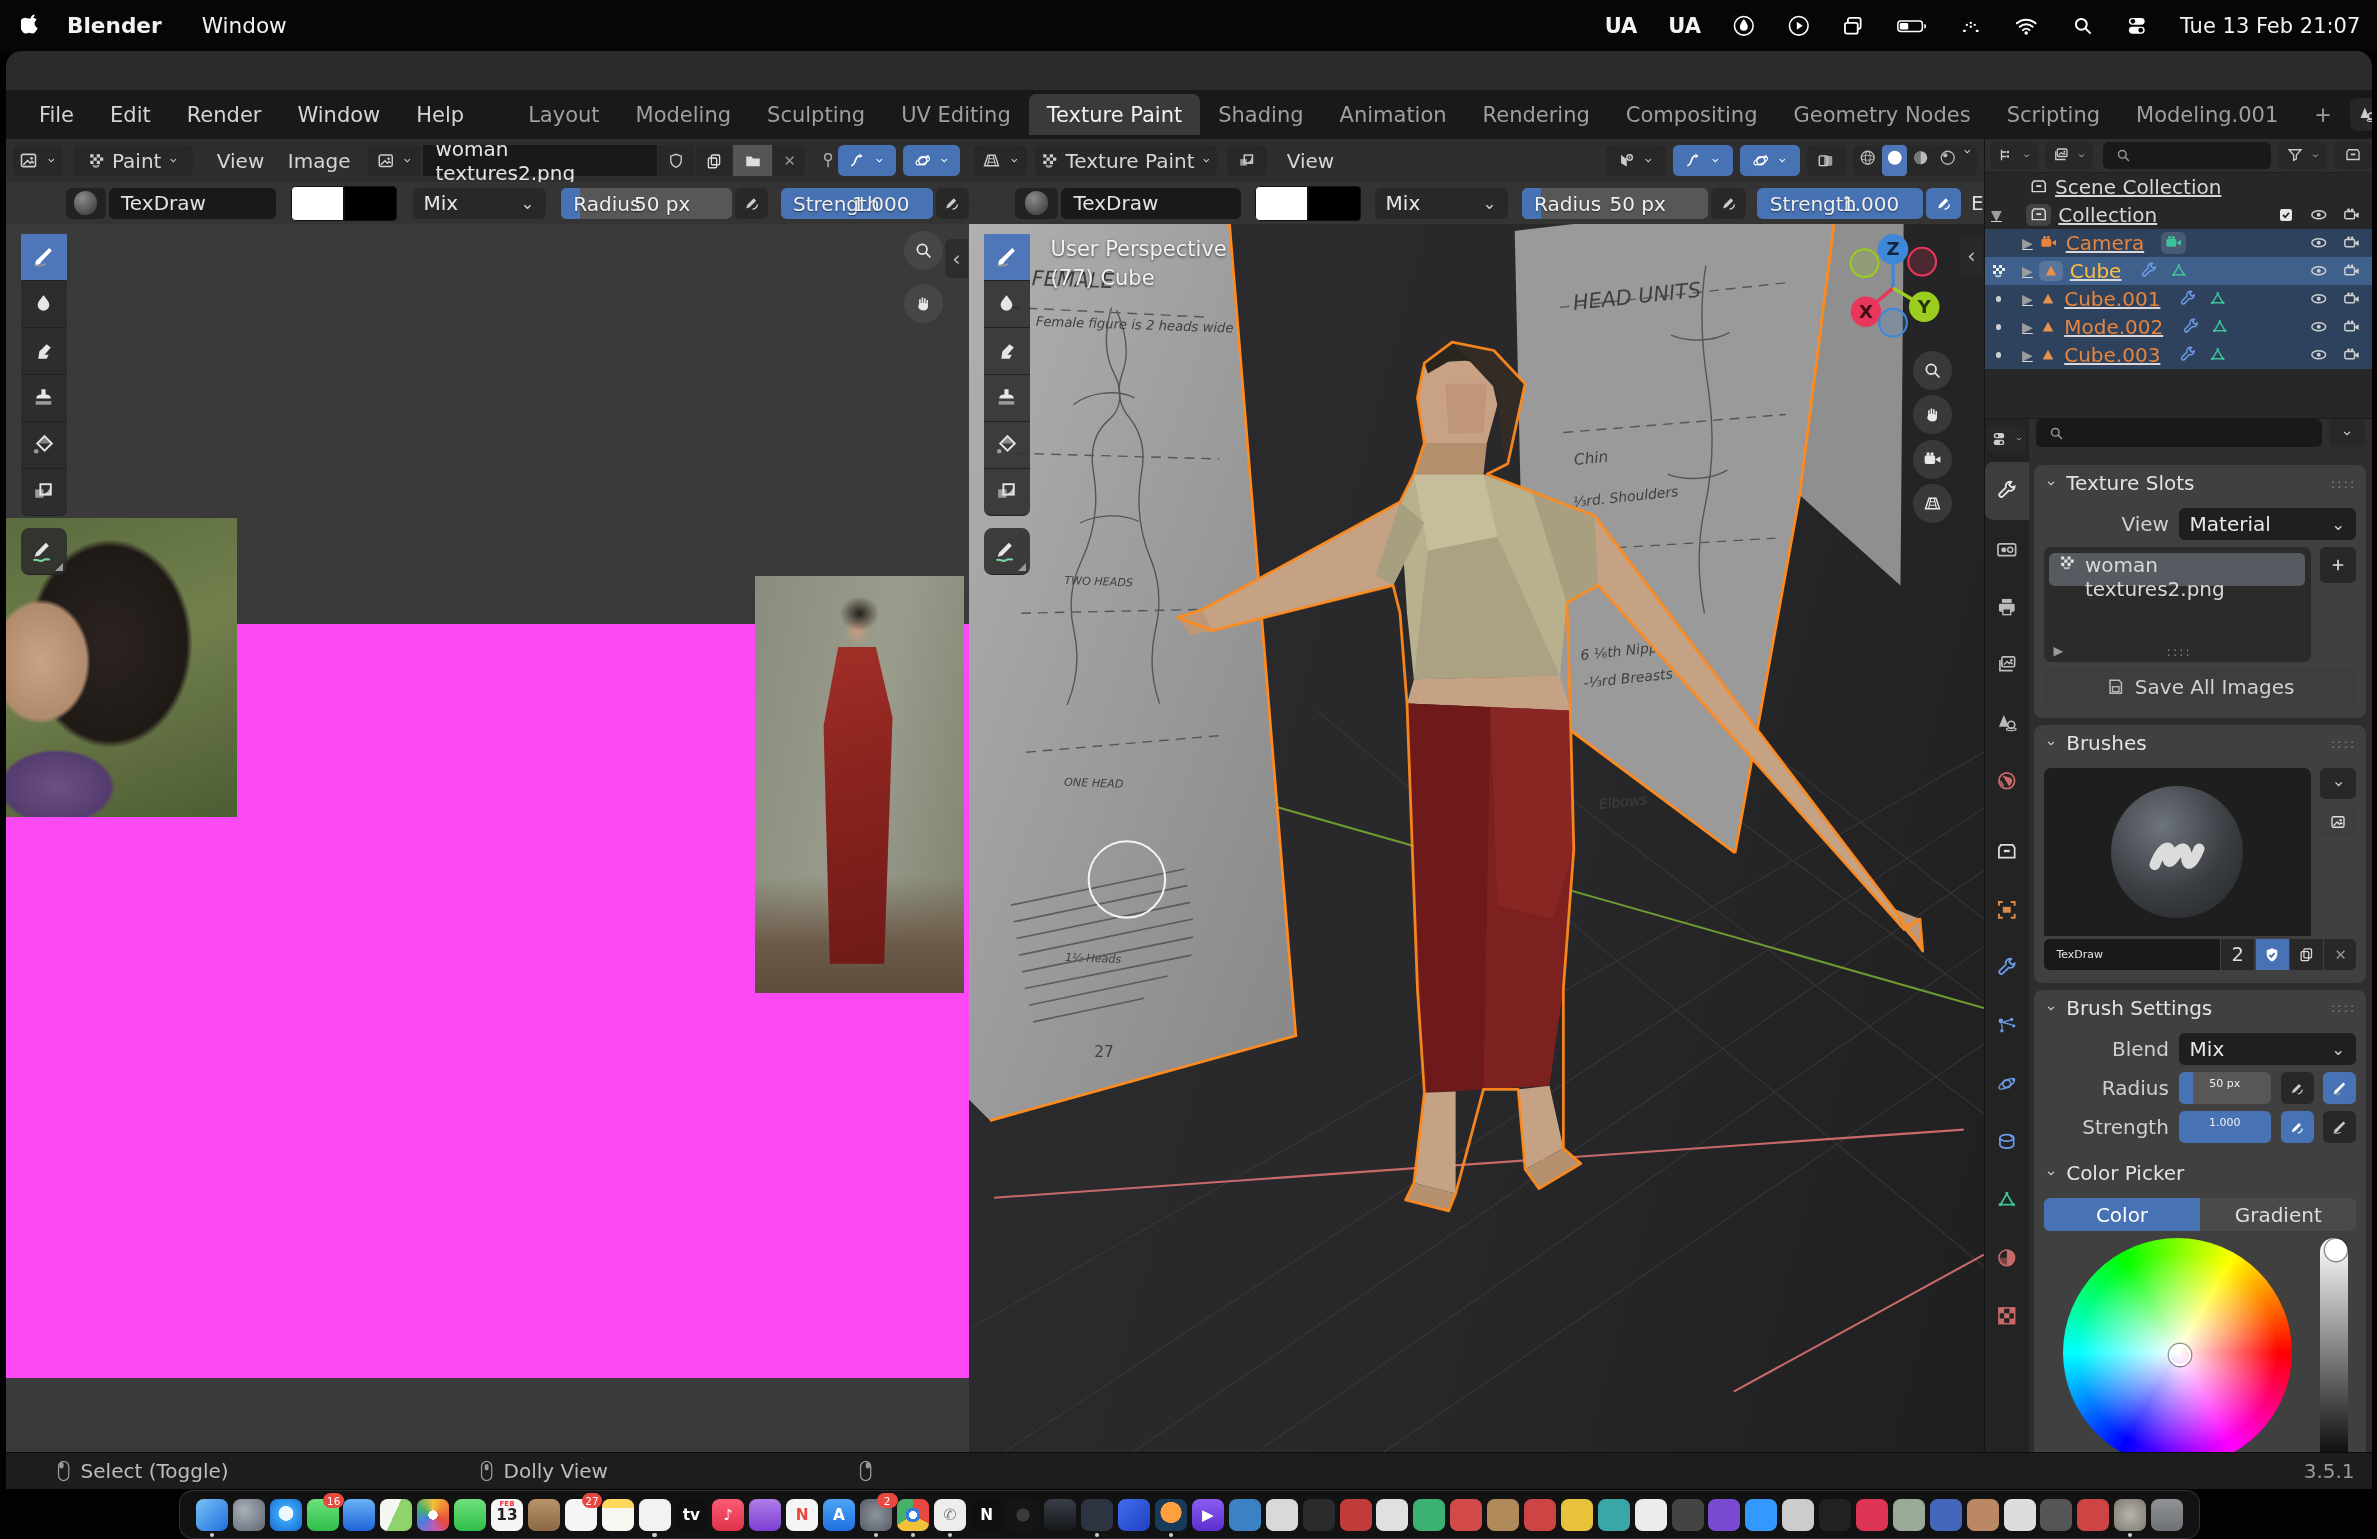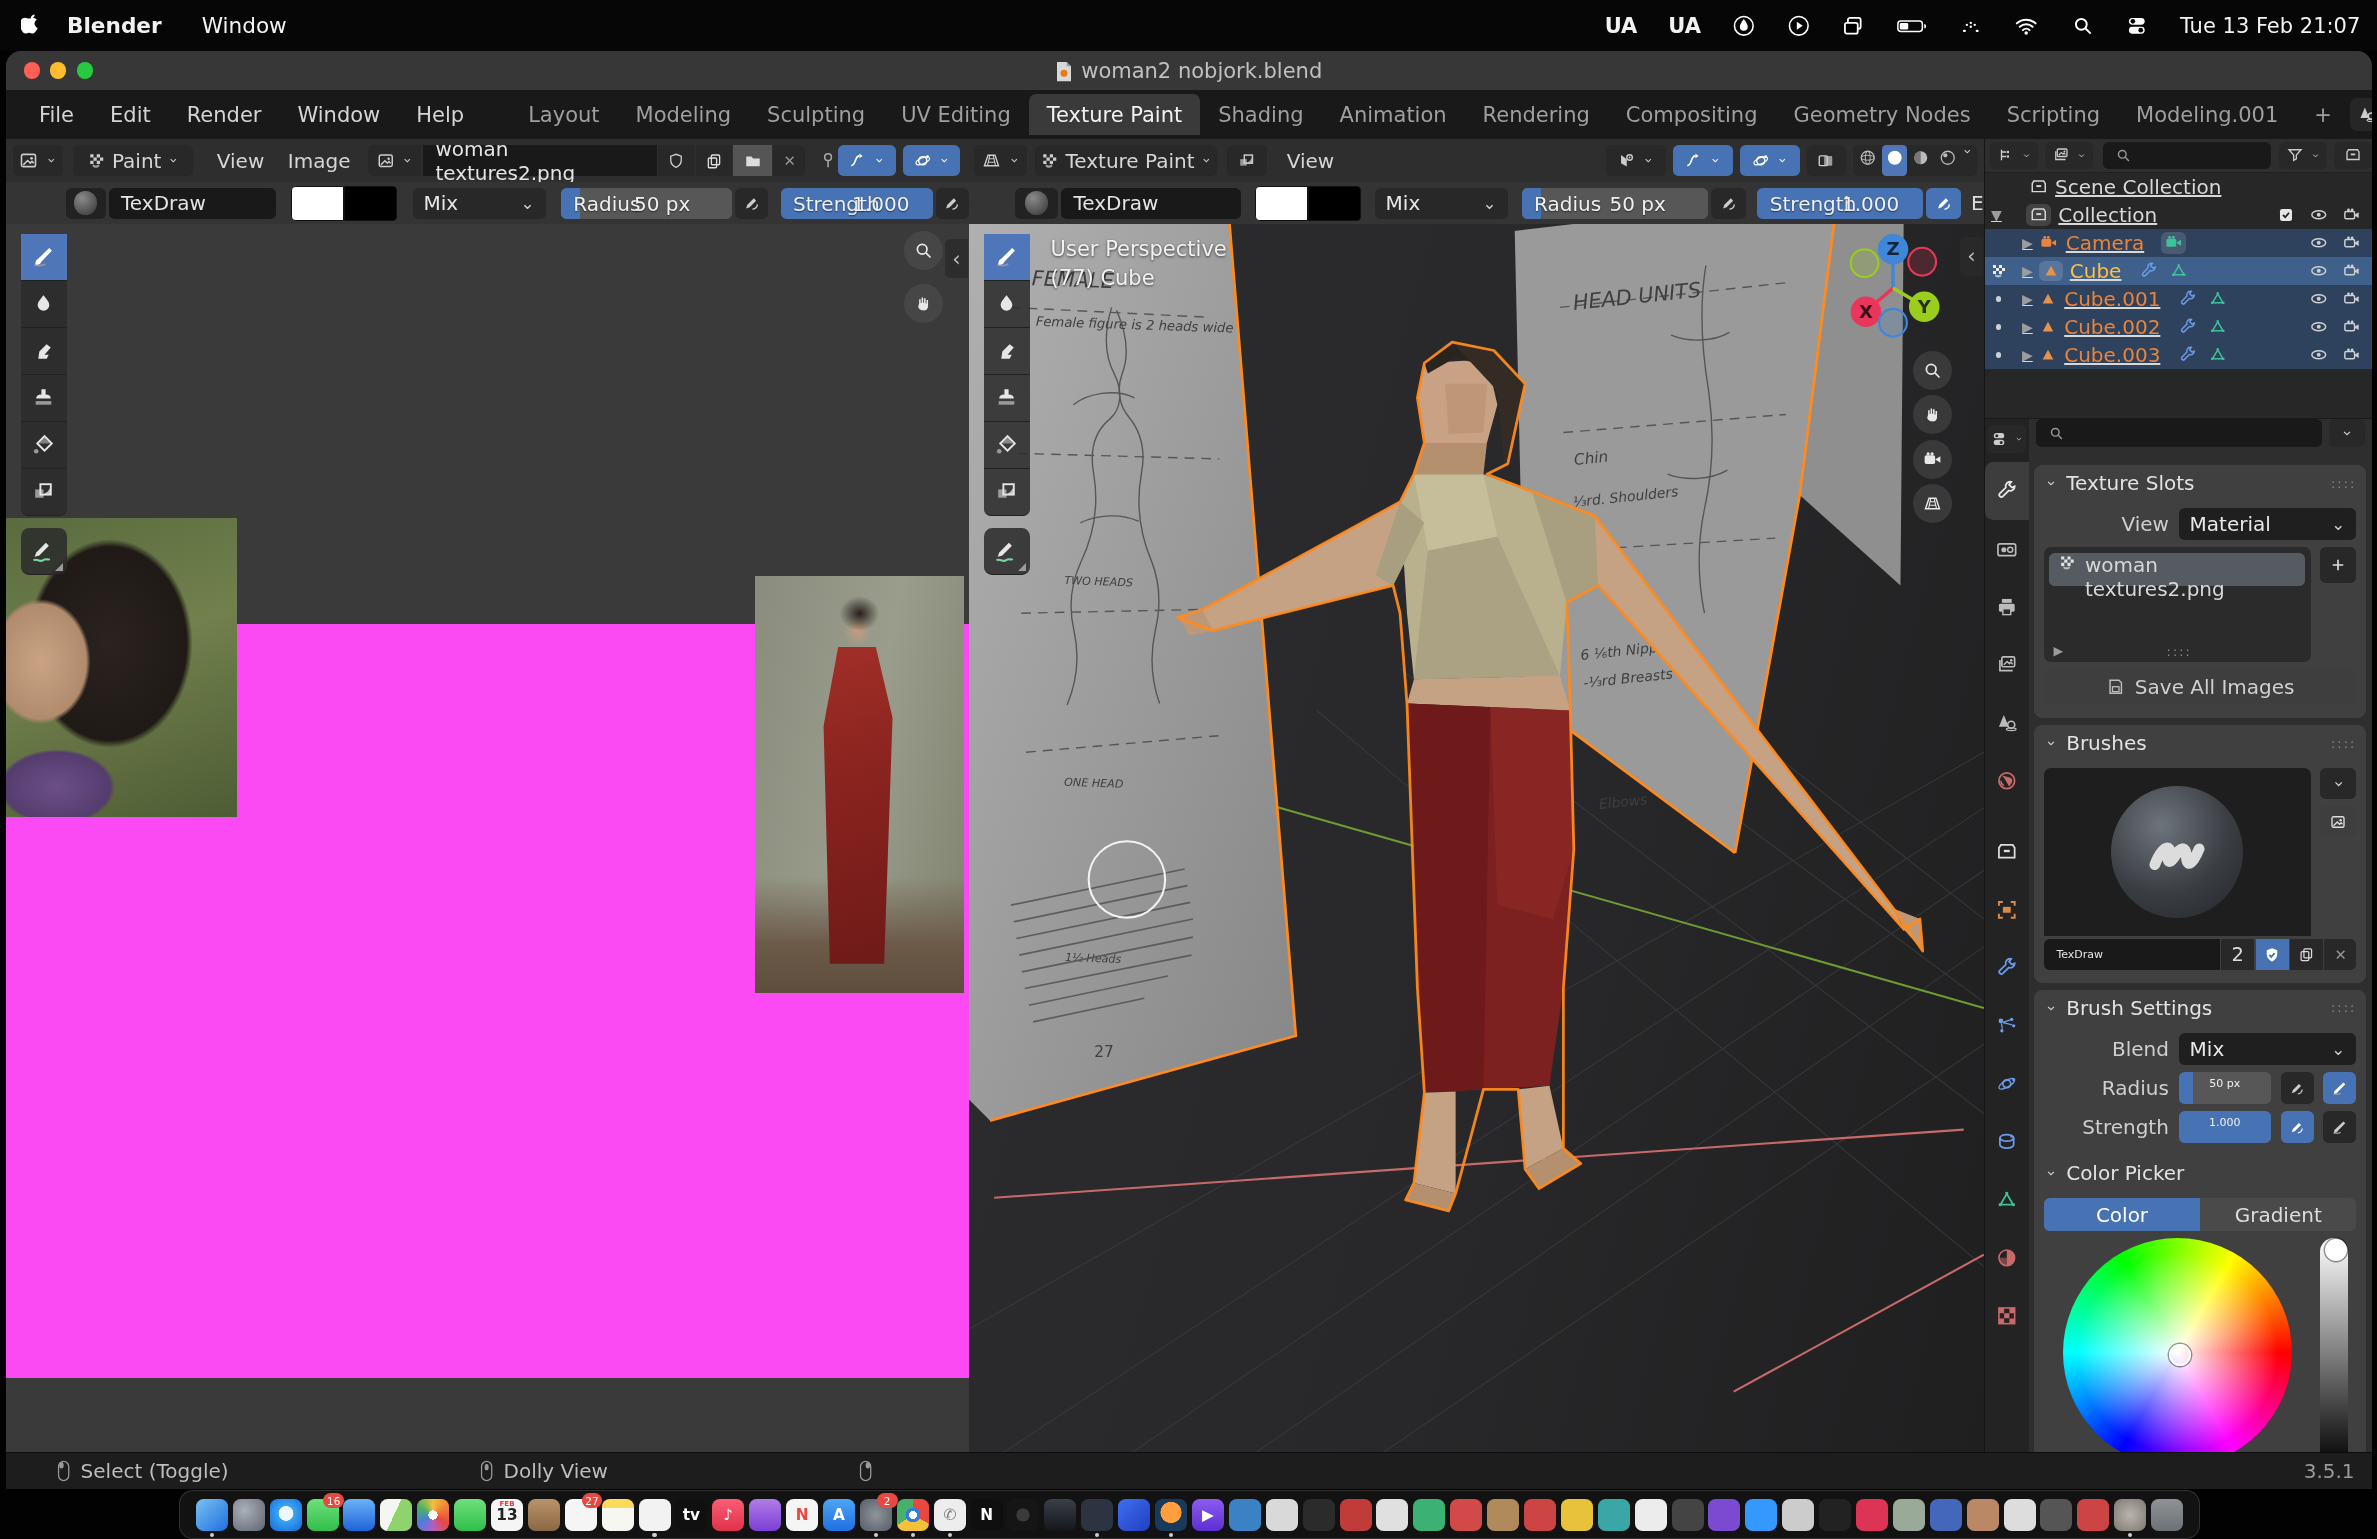--- a/index.html
+++ b/index.html
@@ -337,35 +337,20 @@
           <circle cx="8" cy="7.5" r="2.4" fill="#000"></circle>
           <rect x="4" y="13" width="16" height="7" rx="3.5" fill="#fff"></rect>
           <circle cx="16" cy="16.5" r="2.4" fill="#000"></circle>
         </svg>
       <span>Tue 13 Feb 21:07</span>
     </div>
   </div>
 
   <div class="a" id="win">
 
-    <div class="a" id="titlebar" style="width:2366px">
-      <div class="a tl" style="left:18px;background:#ff5f57"></div>
-      <div class="a tl" style="left:44px;background:#febc2e"></div>
-      <div class="a tl" style="left:71px;background:#28c840"></div>
-      <div class="a" id="title">
-        <span style="display:inline-flex;align-items:center;gap:8.3px;justify-content:center">
-          <svg class="ic" width="18" height="21" viewBox="0 0 20 24">
-              <path d="M2 1h11l5 5v17H2z" fill="#d8d8d8"></path>
-              <path d="M13 1l5 5h-5z" fill="#9a9a9a"></path>
-              <circle cx="10" cy="14" r="4" fill="#e87d0d"></circle>
-            </svg>
-          <span>woman2 nobjork.blend</span>
-        </span>
-      </div>
-    </div>
 
     <div class="a" id="topbar" style="width:2366px">
       <svg class="ic" width="36" height="28" viewBox="0 0 28 22" style="margin-left:15.3px">
           <ellipse cx="16" cy="11" rx="10" ry="8" fill="#fff"></ellipse>
           <ellipse cx="18" cy="10" rx="5" ry="4" fill="#265787"></ellipse>
           <path d="M2 13l10-8 4 4-8 7z" fill="#ff9d38"></path>
         </svg>
       <span class="menu">File</span>
       <span class="menu">Edit</span>
       <span class="menu">Render</span>
@@ -1022,21 +1007,21 @@
             </svg>
         </span>
       </div>
       <div class="orow selected">
         <span class="a" style="left:11px;width:5.6px;height:5.6px;border-radius:50%;background:#cfcfcf"></span>
         <span style="width:31px"></span>
           <span class="disc">▶</span>
         <svg class="ic" width="18" height="18" viewBox="0 0 24 24">
             <path d="M12 5l7 13H5z" fill="#e8934c"></path>
           </svg>
-        <span class="oname o-orange">Cube.002</span>
+        <span class="oname o-orange">Mode.002</span>
         <svg class="ic" width="19.5" height="19.5" viewBox="0 0 24 24" style="margin-left:18px">
             <use href="#s-wrench" style="color:#6c9ce8"></use>
           </svg>
         <svg class="ic" width="19.5" height="19.5" viewBox="0 0 24 24" style="margin-left:9.7px">
             <use href="#s-mesh" style="color:#3ec29a"></use>
           </svg>
         <span class="oright">
           <svg class="ic" width="19.5" height="19.5" viewBox="0 0 24 24">
               <use href="#s-eye" style="color:#cfcfcf"></use>
             </svg>

